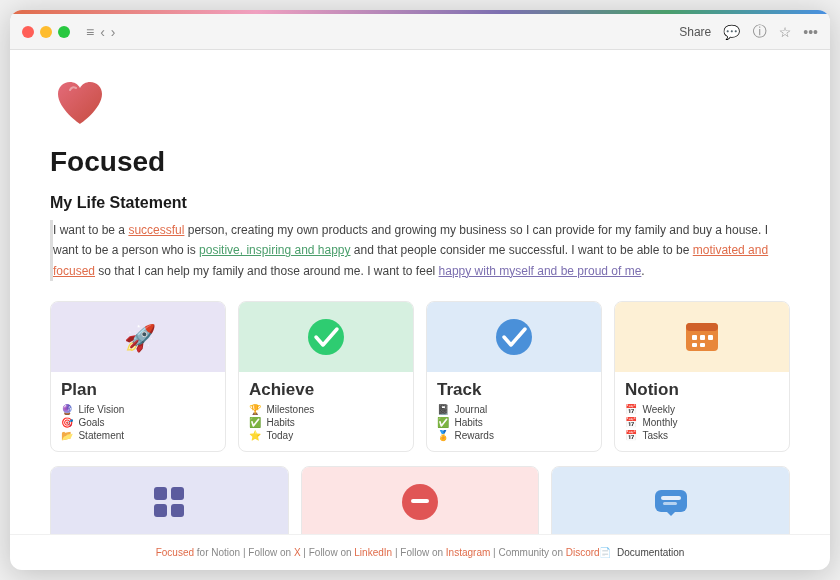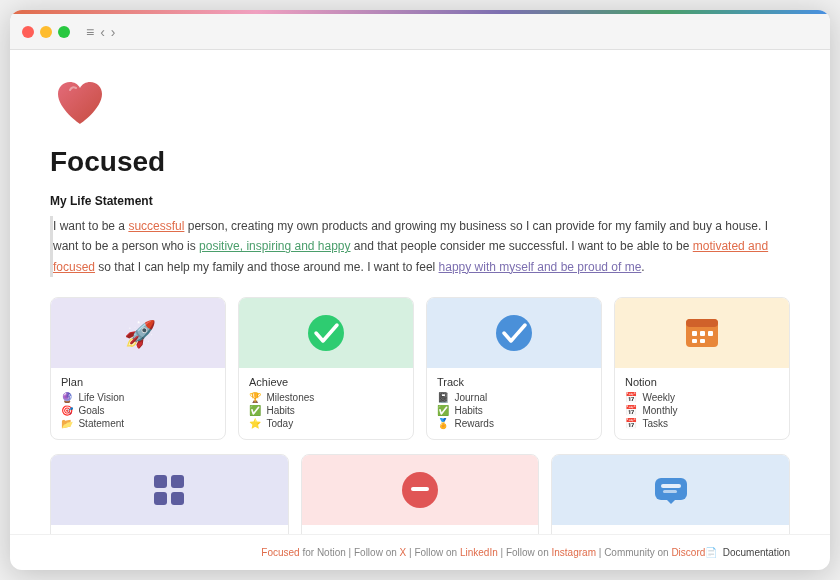--- a/index.html
+++ b/index.html
@@ -61,21 +61,21 @@
       height: 60px;
       margin-bottom: 12px;
     }
     .page-title {
       font-size: 28px;
       font-weight: 700;
       color: #1a1a1a;
       margin-bottom: 16px;
     }
     .life-statement-heading {
-      font-size: 12px;
+      font-size: 16px;
       font-weight: 600;
       color: #1a1a1a;
       margin-bottom: 8px;
     }
     .life-statement-block {
       border-left: 3px solid #ddd;
       margin-bottom: 20px;
     }
     .life-statement-text {
       font-size: 12px;
@@ -112,38 +112,38 @@
     .card-banner-purple { background: #e8e4f5; }
     .card-banner-green { background: #d6f0e0; }
     .card-banner-blue { background: #ddeaf8; }
     .card-banner-yellow { background: #fdf0d5; }
     .card-banner-lavender { background: #e4e4f5; }
     .card-banner-pink { background: #fde4e4; }
     .card-content {
       padding: 8px 10px;
     }
     .card-title {
-      font-size: 11px;
-      font-weight: 400;
+      font-size: 17px;
+      font-weight: 700;
       color: #333;
       margin-bottom: 4px;
     }
     .card-item {
       display: flex;
       align-items: center;
       gap: 5px;
       font-size: 10px;
       color: #444;
       margin-bottom: 2px;
     }
     .footer {
       padding: 12px 40px;
       border-top: 1px solid #f0f0f0;
       display: flex;
-      justify-content: flex-end;
+      justify-content: center;
       align-items: center;
       font-size: 10px;
       color: #888;
       flex-shrink: 0;
     }
     .footer-links a {
       color: #e06c4a;
       text-decoration: none;
     }
     .footer-links span { color: #888; }
@@ -184,20 +184,27 @@
         <div class="traffic-lights">
           <div class="traffic-light tl-red"></div>
           <div class="traffic-light tl-yellow"></div>
           <div class="traffic-light tl-green"></div>
         </div>
         <div style="display:flex;gap:6px;">
           <button class="icon-btn">≡</button>
           <button class="icon-btn">‹</button>
           <button class="icon-btn">›</button>
         </div>
+      </div>
+      <div class="titlebar-actions">
+        <button class="icon-btn" style="font-size:12px;color:#555;">Share</button>
+        <button class="icon-btn">💬</button>
+        <button class="icon-btn">ⓘ</button>
+        <button class="icon-btn">☆</button>
+        <button class="icon-btn">•••</button>
       </div>
     </div>
 
     <div class="content">
 
       <div class="hero-icon">
         <svg width="60" height="60" viewBox="0 0 60 60">
           <defs>
             <linearGradient id="heartGrad" x1="0%" y1="0%" x2="100%" y2="100%">
               <stop offset="0%" style="stop-color:#e05a6a"></stop>

